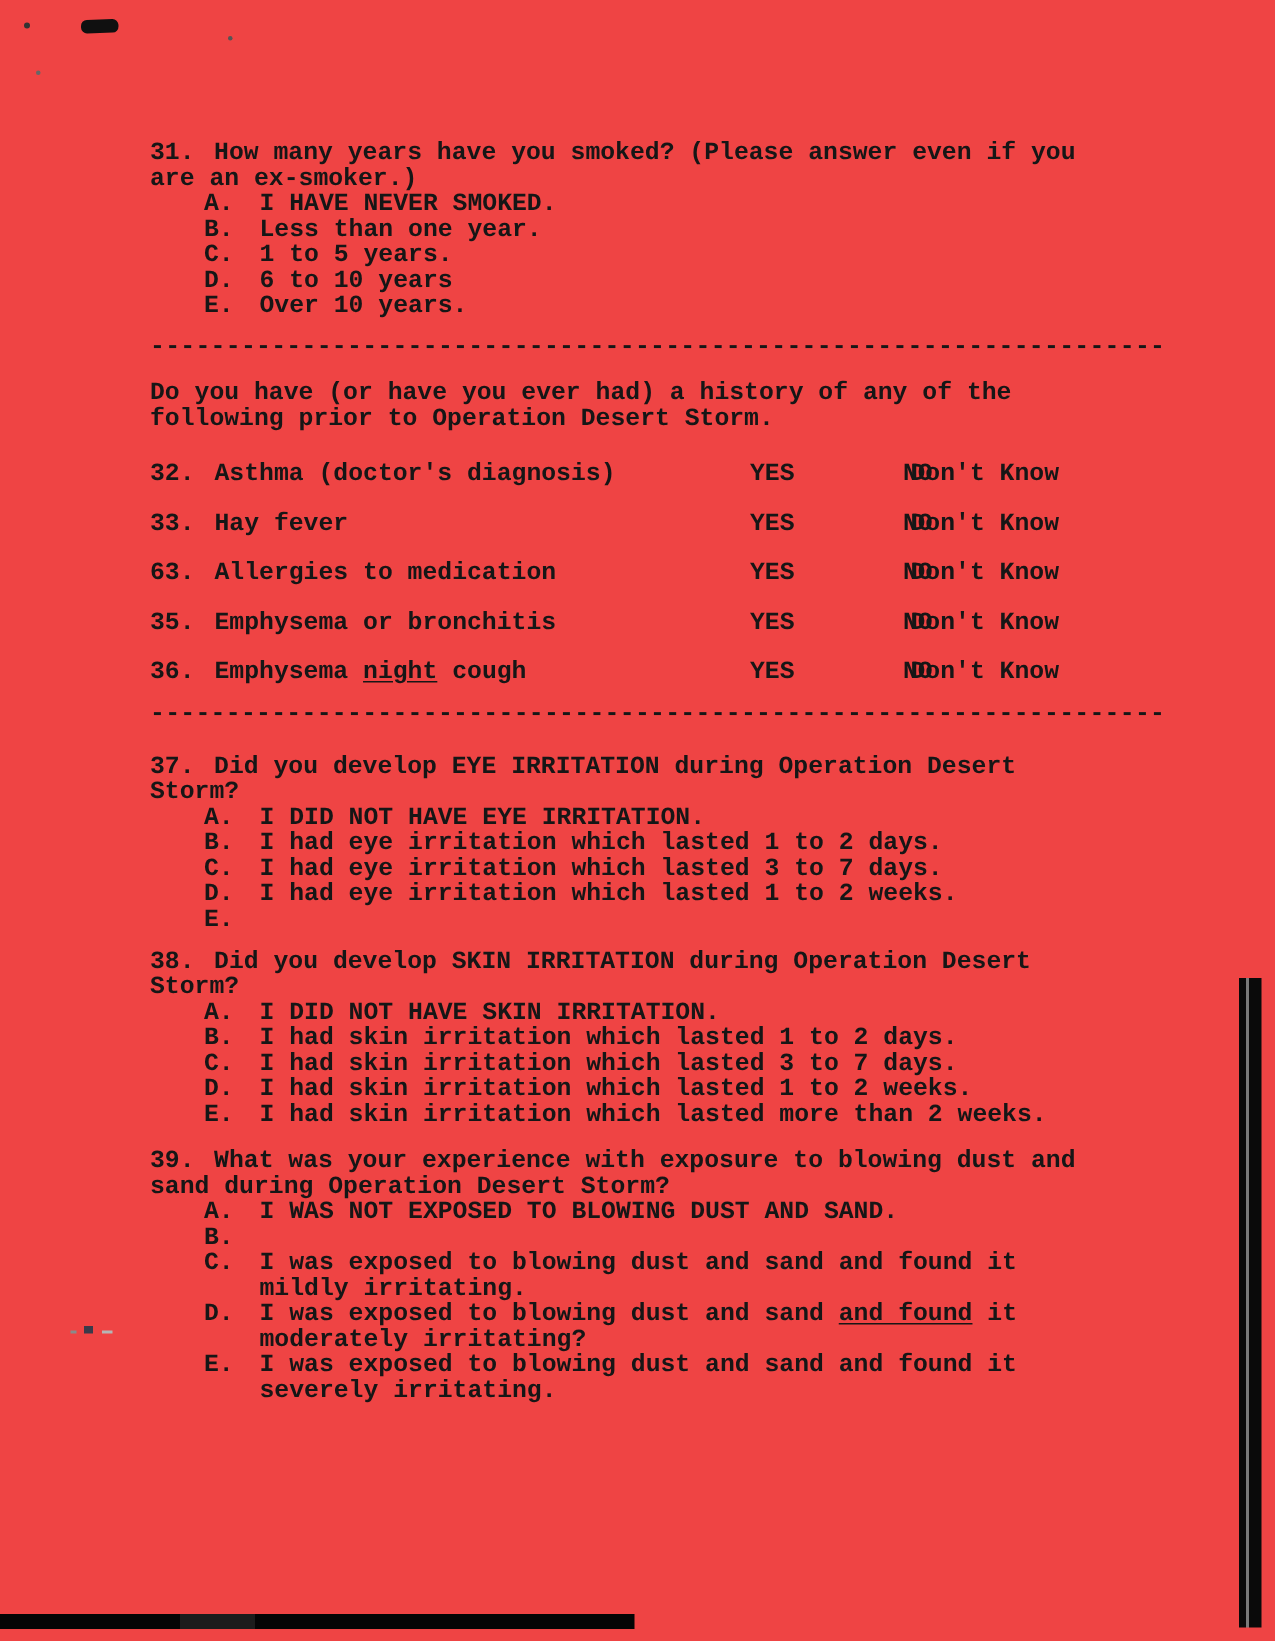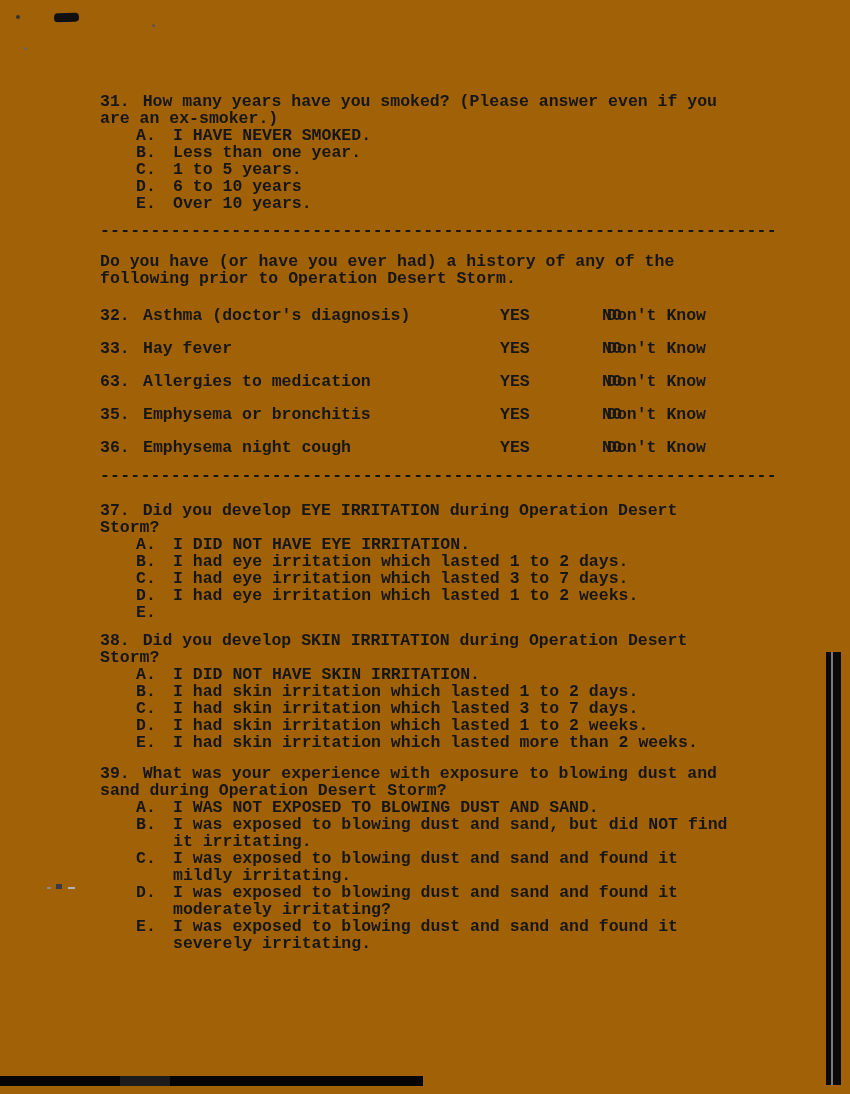--- a/index.html
+++ b/index.html
@@ -1,36 +1,36 @@
 <!DOCTYPE html>
 <html><head>
 <meta charset="utf-8">
 <title>Scanned Questionnaire Page</title>
 <style>
   html, body { margin: 0; padding: 0; background: #ffffff; }
   .page {
     position: relative;
     width: 850px;
     height: 1094px;
-    background: #a16207;
+    background: #ef4444;
     overflow: hidden;
     font-family: "Liberation Mono", "DejaVu Sans Mono", monospace;
     font-weight: 700;
     font-size: 16.5px;
     line-height: 17px;
     color: #161616;
   }
   .abs { position: absolute; }
   .q-block { left: 100px; width: 690px; }
   .q-head { white-space: pre-wrap; }
   .q-num { margin-right: 13px; }
   .option { display: flex; padding-left: 36px; }
   .opt-letter { width: 37px; flex: none; }
   .opt-text { white-space: pre-wrap; }
-  .u { text-underline-offset: 2px; }
+  .u { text-decoration: underline; text-underline-offset: 2px; }
   .sep { left: 100px; white-space: nowrap; letter-spacing: 0.2px; }
   .intro { left: 100px; width: 690px; white-space: pre-wrap; }
   .history { left: 100px; width: 700px; }
   .history-row { position: relative; height: 17px; margin-bottom: 16px; }
   .h-num { position: absolute; left: 0; }
   .h-label { position: absolute; left: 43px; white-space: pre; }
   .h-yes { position: absolute; left: 400px; }
   .h-no { position: absolute; left: 457px; margin-left: 45px; }
   .h-dk { position: absolute; left: 507px; white-space: pre; }
   
@@ -184,22 +184,20 @@
 
   <section class="abs q-block" style="top:765px">
     <div class="q-head"><span class="q-num">39.</span><span>What was your experience with exposure to blowing dust and
 sand during Operation Desert Storm?</span></div>
     <div class="option">
         <span class="opt-letter">A.</span>
         <span class="opt-text">I WAS NOT EXPOSED TO BLOWING DUST AND SAND.</span>
       </div>
     <div class="option">
         <span class="opt-letter">B.</span>
-        <span class="opt-text">I was exposed to blowing dust and sand, but did NOT find
-it irritating.</span>
       </div>
     <div class="option">
         <span class="opt-letter">C.</span>
         <span class="opt-text">I was exposed to blowing dust and sand and found it
 mildly irritating.</span>
       </div>
     <div class="option">
         <span class="opt-letter">D.</span>
         <span class="opt-text"><span>I was exposed to blowing dust and sand </span><span class="u">and found</span><span> it
 moderately irritating?</span></span>

